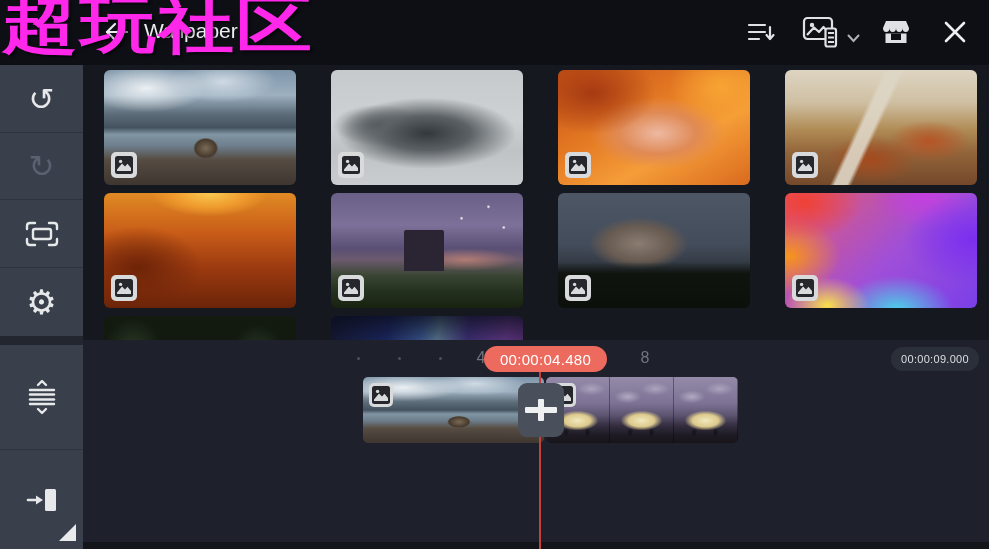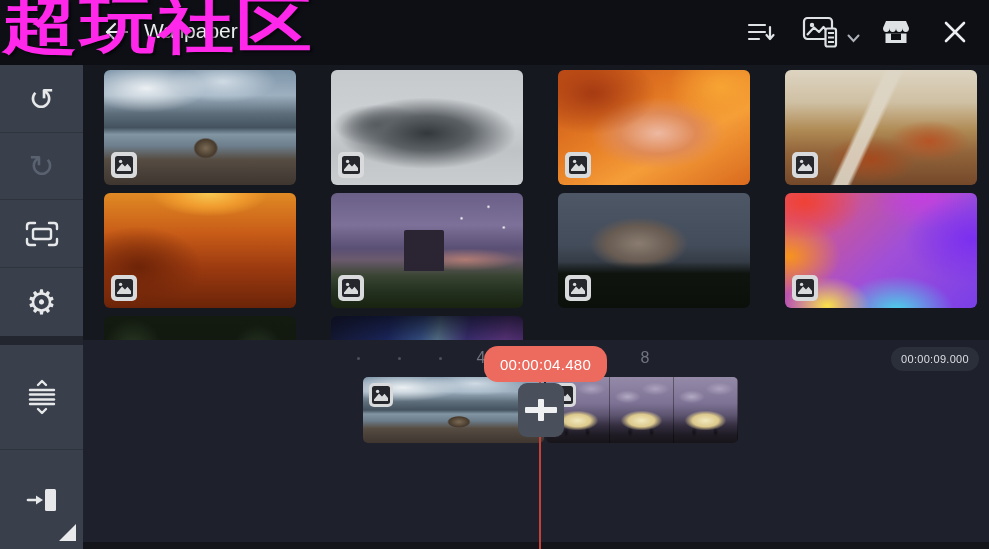--- a/index.html
+++ b/index.html
@@ -122,21 +122,21 @@
     radial-gradient(30% 14% at 28% 30%, rgba(226,220,238,.5), rgba(226,220,238,0) 70%),
     radial-gradient(32% 14% at 72% 18%, rgba(214,206,230,.45), rgba(214,206,230,0) 70%),
     linear-gradient(180deg,#948aa8 0%,#7d7294 40%,#5d5470 58%,#332d3e 74%,#1e1b24 88%,#171419 100%);}
   .frame:last-child { border-right:none; }
   .transition-btn { position:absolute; left:435px; top:43px; width:46px; height:54px; border-radius:9px;
     background:#4a505b; z-index:4; display:flex; align-items:center; justify-content:center; }
   .plus { position:relative; width:34px; height:26px; }
   .plus::before { content:""; position:absolute; left:1px; top:10px; width:32px; height:6px; background:#eef0f2; border-radius:1px; }
   .plus::after  { content:""; position:absolute; left:14px; top:2px; width:6px; height:22px; background:#eef0f2; border-radius:1px; }
   .pill { position:absolute; display:flex; align-items:center; justify-content:center; z-index:5; letter-spacing:.3px; }
-  .pill.current { left:401px; top:6px; width:123px; height:36px; border-radius:14px; background:#ec6a5e; color:#fff; font-size:15px; }
+  .pill.current { left:401px; top:6px; width:123px; height:26px; border-radius:14px; background:#ec6a5e; color:#fff; font-size:15px; }
   .pill.duration { left:808px; top:7px; width:88px; height:24px; border-radius:12px; background:#2b2f3a; color:#dddfe4; font-size:11px; }
 
   svg { display:block; }
   .defs { position:absolute; width:0; height:0; }
 </style>
 </head>
 <body>
 
 <svg class="defs" aria-hidden="true">
   <symbol id="img-badge" viewBox="0 0 20 20">

